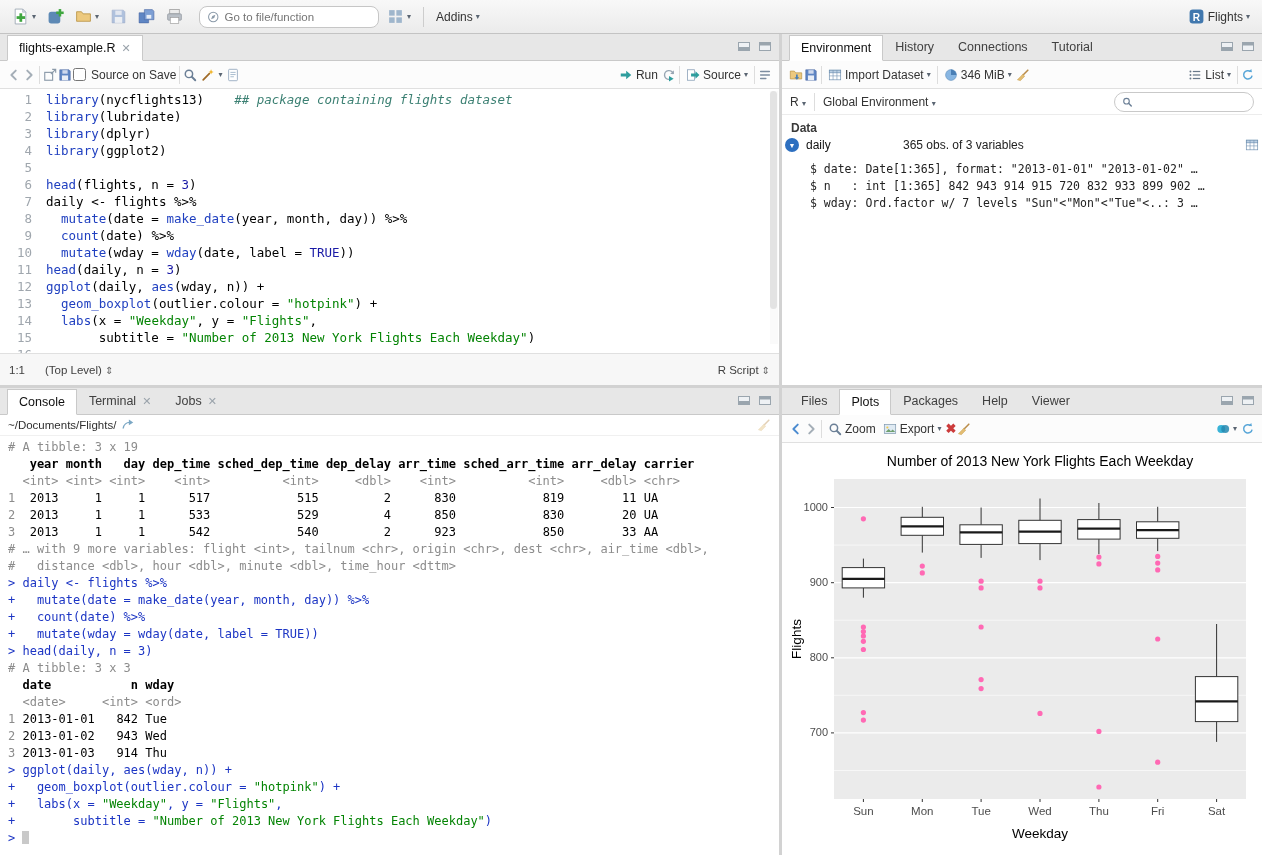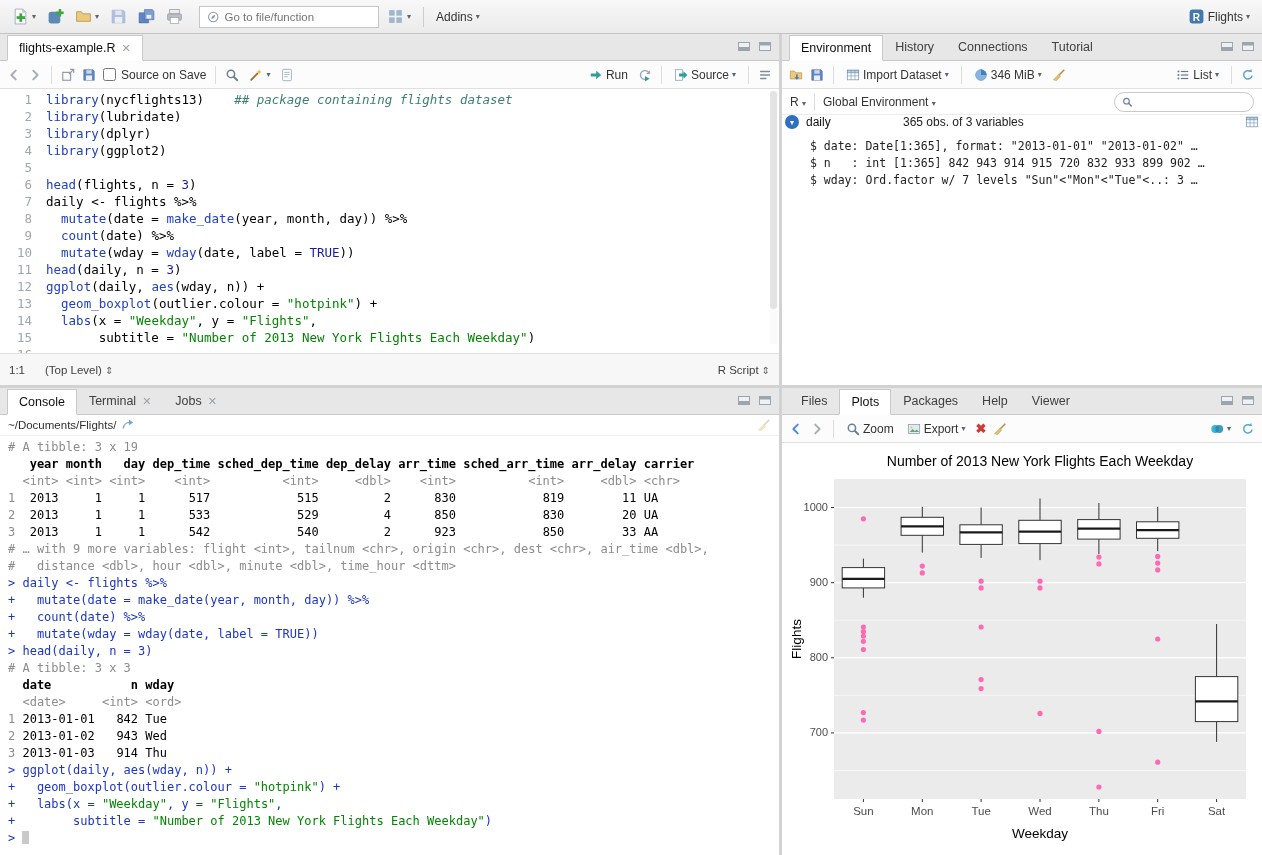--- a/index.html
+++ b/index.html
@@ -11,21 +11,21 @@
   #main-toolbar{height:34px;flex:none;background:linear-gradient(#f8f8f8,#ebebeb);
     border-bottom:1px solid #c3c3c3;display:flex;align-items:center;gap:5px;padding:0 9px}
   .tb-btn{display:flex;align-items:center;gap:3px;padding:2px 3px;border-radius:3px;cursor:default}
   .tb-sep{width:1px;height:20px;background:#cdcdcd;margin:0 4px}
   .ic{width:17px;height:17px;display:block}
   .ic14{width:14px;height:14px;display:block}
   .caret{font-size:8px;color:#5a6572;line-height:1}
   .disabled{opacity:.45}
   .tb-label{font-size:12px;color:#333}
   #goto-box{display:flex;align-items:center;gap:5px;background:#fff;border:1px solid #c6c6c6;
-    border-radius:0;height:22px;padding:0 7px;width:180px;margin-left:8px}
+    border-radius:8px;height:22px;padding:0 7px;width:180px;margin-left:8px}
   #goto-box input{border:0;outline:0;font-size:11.5px;width:100%;color:#555;background:transparent;
     font-family:"Liberation Sans",sans-serif}
   .spacer{flex:1}
 
   
   #workspace{flex:1;display:flex;min-height:0}
   #left-col{width:779px;flex:none;display:flex;flex-direction:column;min-height:0}
   #right-col{flex:1;display:flex;flex-direction:column;min-height:0}
   .v-split{width:3px;background:#d2d2d2;flex:none}
   .h-split{height:3px;background:#d2d2d2;flex:none}
@@ -40,21 +40,21 @@
     border:1px solid transparent;cursor:default;white-space:nowrap}
   .tab.active{background:#fff;color:#101010;border-color:#c9c9c9;border-bottom-color:#fff;margin-bottom:-1px}
   .tab-x{color:#9aa3ab;font-size:11px;line-height:1}
   .pane-controls{position:absolute;right:8px;top:8px;display:flex;gap:9px}
   .pm{width:12px;height:9px;background:#eef1f4;border:1px solid #9aa5ae;display:block}
   .pm-min{box-shadow:inset 0 -3px 0 #9aa5ae}
   .pm-max{box-shadow:inset 0 2.5px 0 #9aa5ae}
 
   
   .pane-toolbar{height:28px;flex:none;background:#fcfcfc;border-bottom:1px solid #e0e0e0;
-    display:flex;align-items:center;gap:7px;padding:0 7px;font-size:12px;color:#333}
+    display:flex;align-items:center;gap:1px;padding:0 7px;font-size:12px;color:#333}
   .pt-sep{width:1px;height:18px;background:#ddd;margin:0 2px}
   .chk{display:flex;align-items:center;gap:5px;font-size:12px;color:#333}
   .chk input{width:13px;height:13px}
 
   
   #editor{flex:1;min-height:0;overflow:hidden;position:relative;padding-top:2px;
     font-family:"DejaVu Sans Mono","Liberation Mono",monospace;font-size:12.5px;line-height:17px}
   .code-line{display:flex;white-space:pre}
   .gutter-num{width:46px;flex:none;text-align:right;padding-right:14px;color:#9fa6ad}
   .code-text{white-space:pre}
@@ -540,20 +540,21 @@
             <span>Global Environment</span>
             <span class="caret">▾</span>
           </span>
           <div class="env-search">
             <svg class="ic14" style="width:12px;height:12px">
                 <use href="#i-search"></use>
               </svg>
             <input style="">
           </div>
         </div>
+        <div class="env-section">Data</div>
         <div class="env-row">
           <span class="obj-icon">▼</span>
           <span class="env-name">daily</span>
           <span class="env-value">365 obs. of 3 variables</span>
           <svg class="ic14">
               <use href="#i-table"></use>
             </svg>
         </div>
         <div id="env-details">
             <div class="env-detail">$ date: Date[1:365], format: "2013-01-01" "2013-01-02" …</div>

